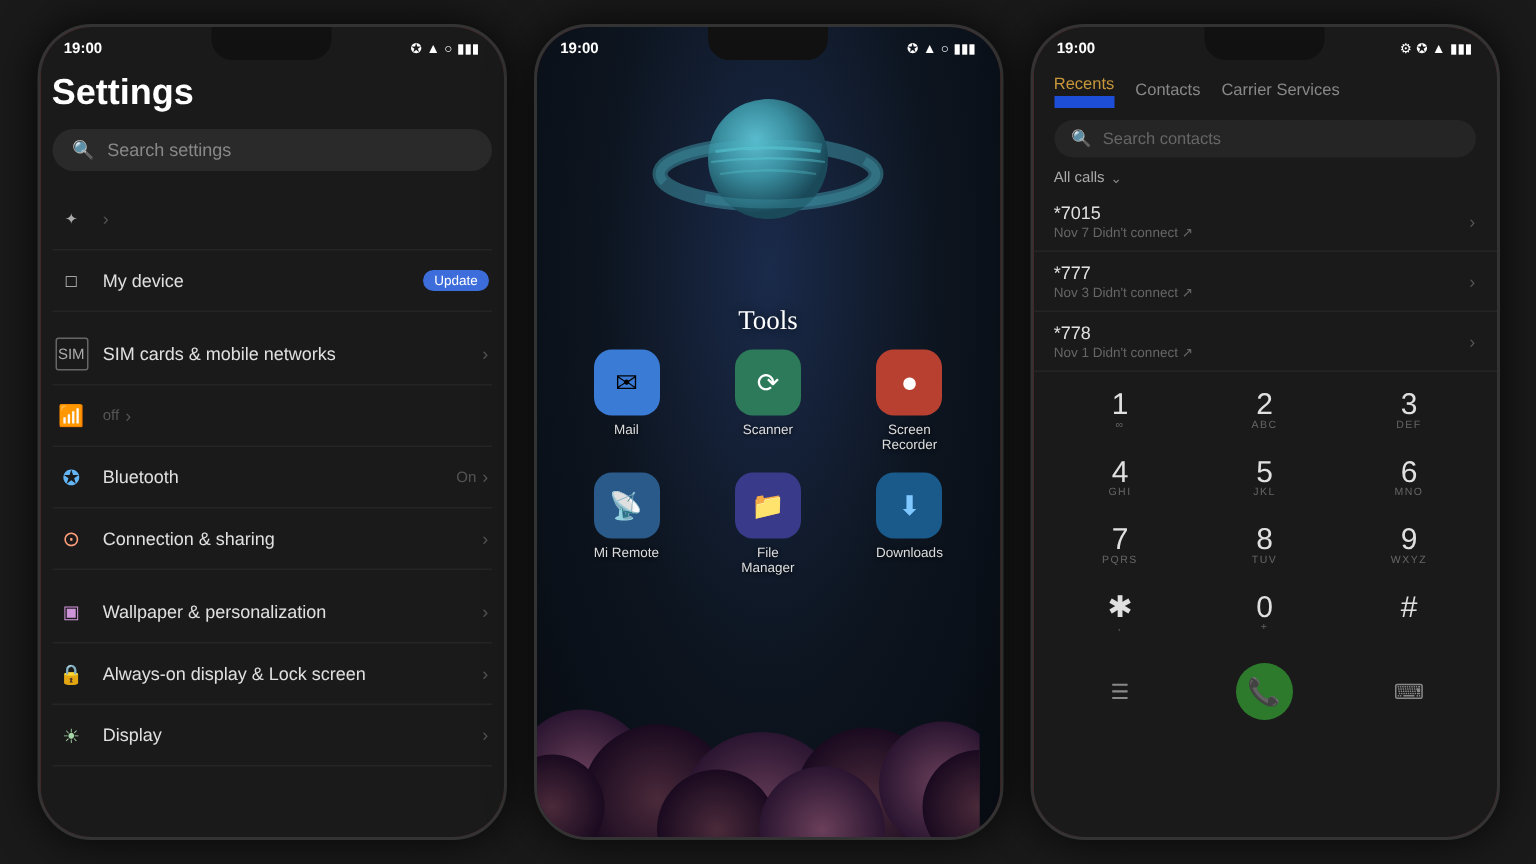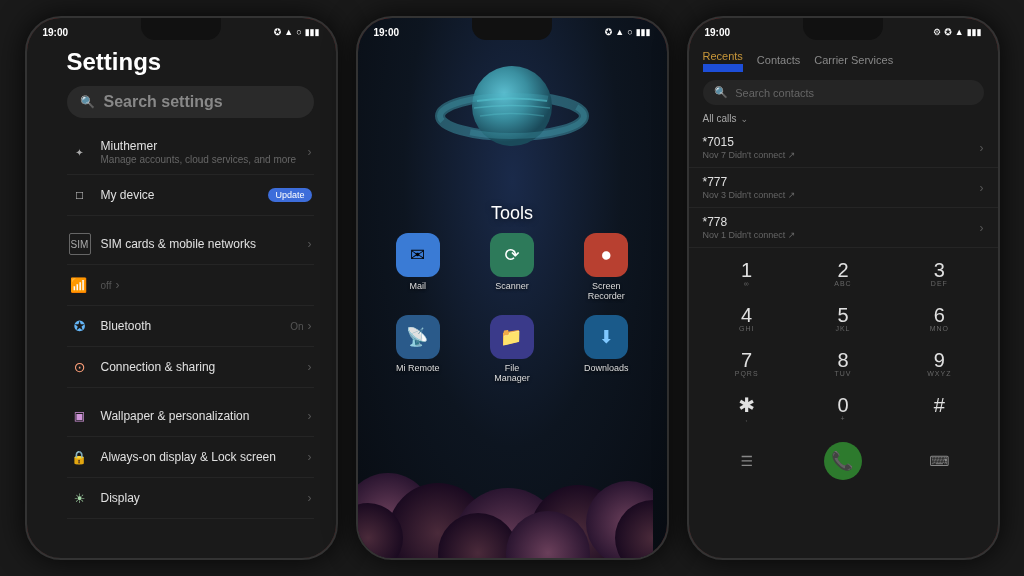--- a/index.html
+++ b/index.html
@@ -70,23 +70,22 @@
     }
 
     
     .phone1 .screen {
       background: #1a1a1a;
       height: 100%;
       overflow: hidden;
     }
 
     .settings-content {
-      padding: 0 22px;
+      padding: 0 8px;
       color: #fff;
-      margin-left: 18px;
     }
 
     .settings-title {
       font-size: 24px;
       font-weight: 600;
       margin: 6px 0 10px;
       color: #fff;
     }
 
     .search-bar {
@@ -94,22 +93,21 @@
       border-radius: 22px;
       padding: 7px 14px;
       display: flex;
       align-items: center;
       gap: 8px;
       margin-bottom: 12px;
     }
 
     .search-bar-text {
       color: #888;
-      font-size: 16px;
-      font-weight: bold;
+      font-size: 12px;
     }
 
     .settings-item {
       display: flex;
       align-items: center;
       padding: 9px 2px;
       border-bottom: 1px solid #252525;
       gap: 10px;
     }
 
@@ -184,20 +182,21 @@
 
     .home-folder-title {
       position: absolute;
       top: 185px;
       left: 0; right: 0;
       text-align: center;
       color: #fff;
       font-size: 18px;
       font-weight: 400;
       text-shadow: 0 1px 6px rgba(0,0,0,0.7);
+      font-family: Liberation Serif, serif;
     }
 
     .home-apps-grid {
       position: absolute;
       top: 215px;
       left: 0; right: 0;
       padding: 0 20px;
       display: grid;
       grid-template-columns: repeat(3, 1fr);
       gap: 14px;
@@ -383,24 +382,20 @@
       </div>
       <div class="settings-content">
         <div class="settings-title">Settings</div>
         <div class="search-bar">
           <span style="color:#888;font-size:12px;">🔍</span>
           <span class="search-bar-text">Search settings</span>
         </div>
 
         <div class="settings-item">
           <div class="settings-item-icon ic-sim" style="font-size:10px;color:#aaa;">✦</div>
-          <div class="settings-item-text">
-            <div class="settings-item-title">Miuthemer</div>
-            <div class="settings-item-subtitle">Manage accounts, cloud services, and more</div>
-          </div>
           <div class="settings-item-right">
               <span class="chevron">›</span>
             </div>
         </div>
 
         <div class="settings-item">
           <div class="settings-item-icon" style="color:#ccc;font-size:12px;">□</div>
           <div class="settings-item-text">
             <div class="settings-item-title">My device</div>
           </div>

